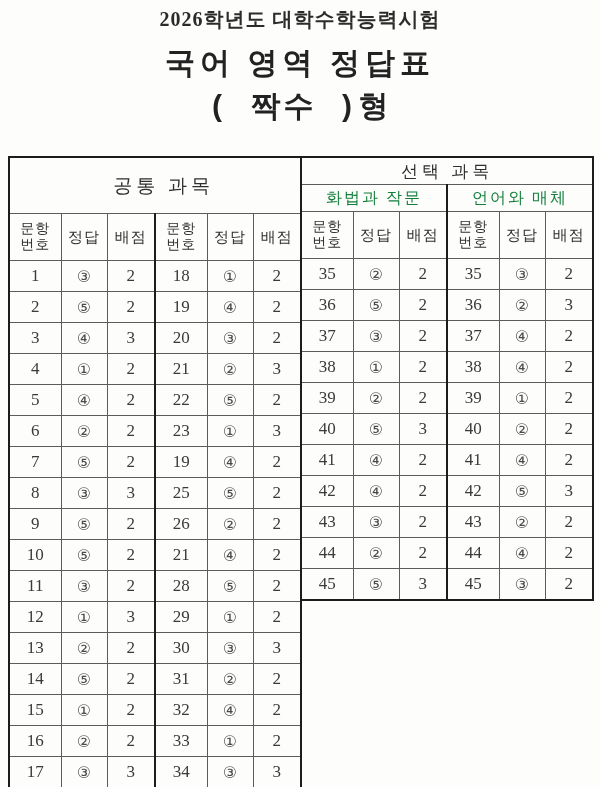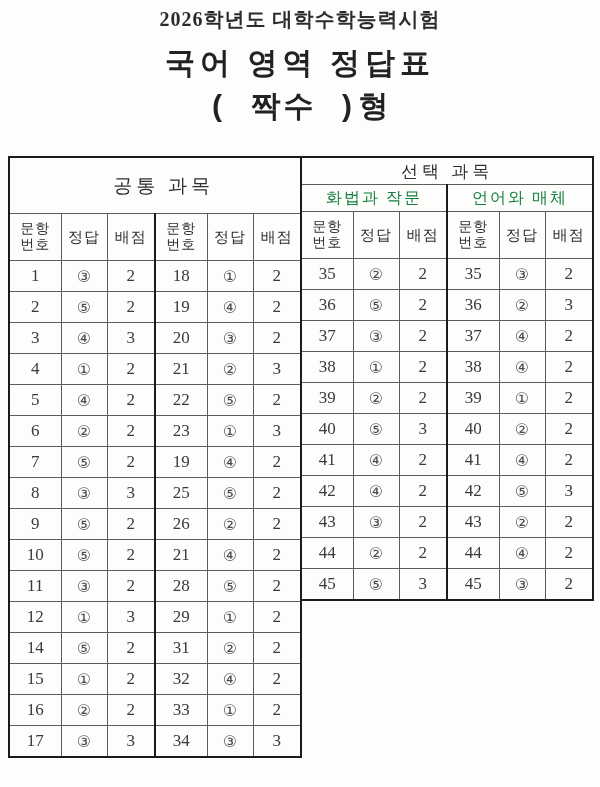--- a/index.html
+++ b/index.html
@@ -231,20 +231,28 @@
             <td class="answer-cell">⑤</td>
             <td>2</td>
           </tr>
           <tr>
             <td>12</td>
             <td class="answer-cell">①</td>
             <td>3</td>
             <td class="bl2">29</td>
             <td class="answer-cell">①</td>
             <td>2</td>
+          </tr>
+          <tr>
+            <td>13</td>
+            <td class="answer-cell">②</td>
+            <td>2</td>
+            <td class="bl2">30</td>
+            <td class="answer-cell">③</td>
+            <td>3</td>
           </tr>
           <tr>
             <td>14</td>
             <td class="answer-cell">⑤</td>
             <td>2</td>
             <td class="bl2">31</td>
             <td class="answer-cell">②</td>
             <td>2</td>
           </tr>
           <tr>

